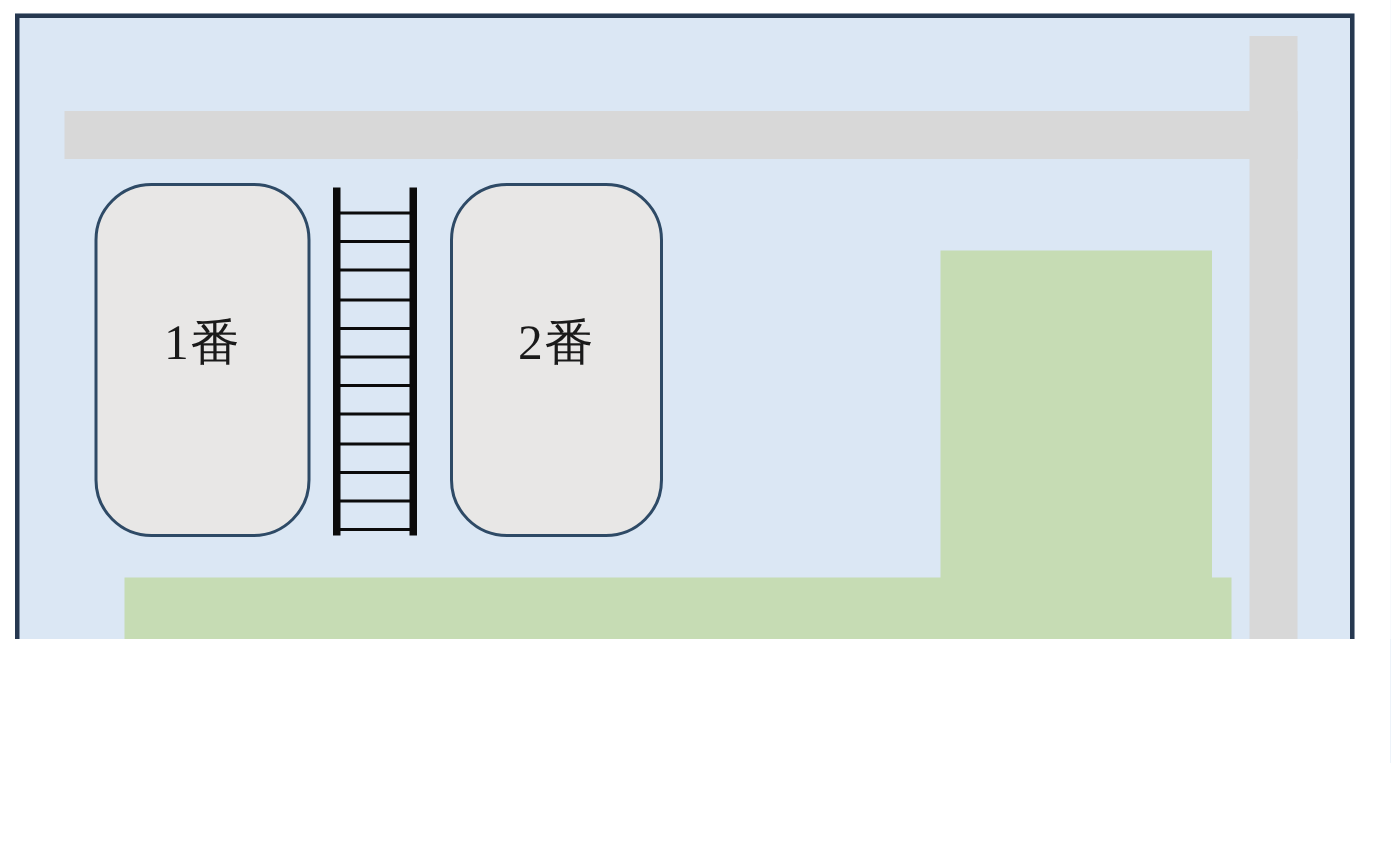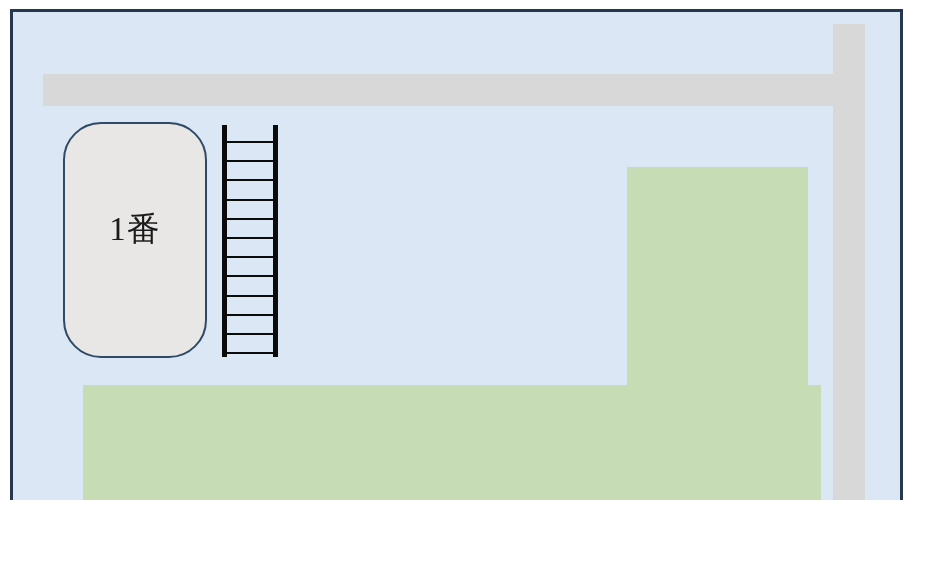--- a/index.html
+++ b/index.html
@@ -11,21 +11,21 @@
     --spot-border: #2e4a66;
     --outer-border: #263850;
     --ladder: #0b0b0b;
     --label: #1a1a1a;
   }
   * { margin: 0; padding: 0; box-sizing: border-box; }
   html, body { background: var(--bg-page); }
   .canvas {
     position: relative;
     width: 927px;
-    height: 500px;
+    height: 426px;
     background: var(--bg-page);
     overflow: hidden;
     font-family: "Liberation Serif", "DejaVu Serif", serif;
   }
   .site-map {
     position: absolute;
     left: 10px; top: 9px;
     width: 893px; height: 544px;
     background: var(--bg-map);
     border: 3px solid var(--outer-border);
@@ -96,16 +96,19 @@
         <div class="ladder-rung" style="top: 92.8px;"></div>
         <div class="ladder-rung" style="top: 112px;"></div>
         <div class="ladder-rung" style="top: 131.2px;"></div>
         <div class="ladder-rung" style="top: 150.4px;"></div>
         <div class="ladder-rung" style="top: 169.6px;"></div>
         <div class="ladder-rung" style="top: 188.8px;"></div>
         <div class="ladder-rung" style="top: 208px;"></div>
         <div class="ladder-rung" style="top: 227.2px;"></div>
       </div>
 
+    <div class="spot spot-2">
+      <div class="spot-label">2番</div>
+    </div>
 
 
   </div>
 </div>
 
 </body></html>

